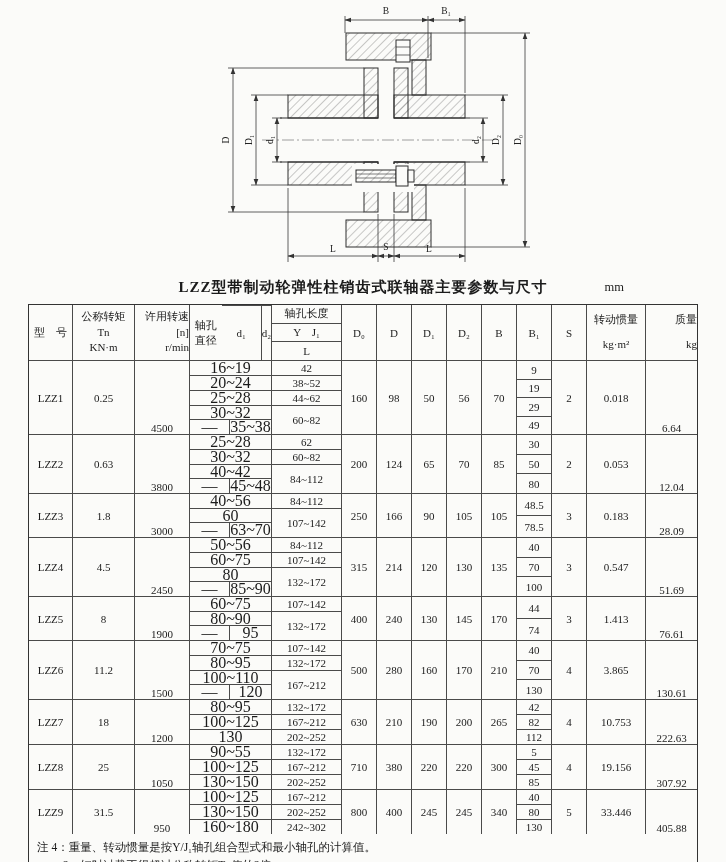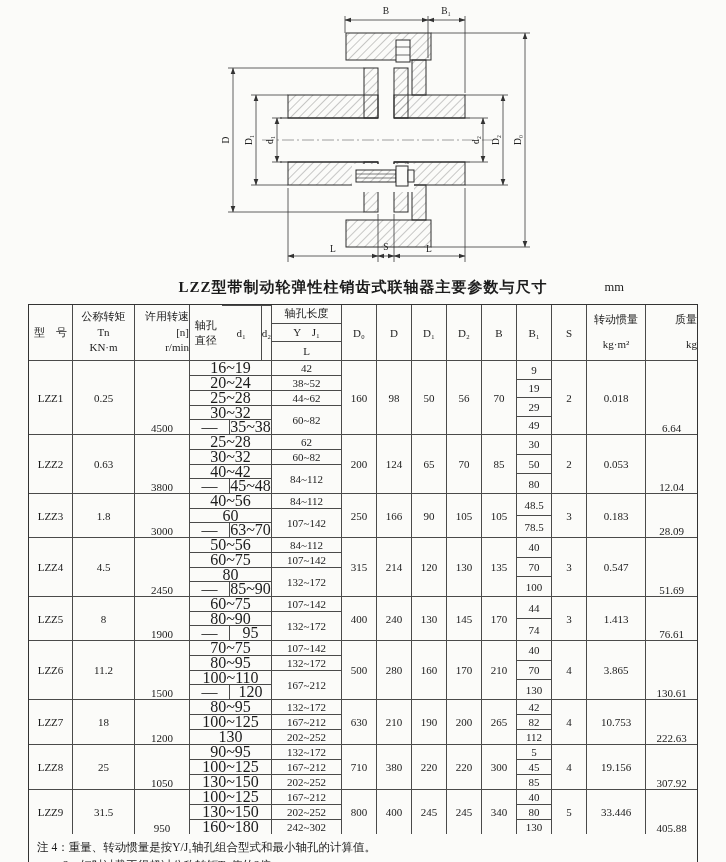--- a/index.html
+++ b/index.html
@@ -513,21 +513,21 @@
           <div class="cell c-inertia">10.753</div>
           <div class="cell c-mass">222.63</div>
         </div>
         <div class="trow">
           <div class="cell c-model">LZZ8</div>
           <div class="cell c-torque">25</div>
           <div class="cell c-speed">1050</div>
           <div class="cell c-bore">
             <div class="bore-group">
               <div class="d-col">
-                <div class="d-row">90~95</div>
+                <div class="d-row">90~55</div>
               </div>
               <div class="l-cell">132~172</div>
             </div>
             <div class="bore-group">
               <div class="d-col">
                 <div class="d-row">100~125</div>
               </div>
               <div class="l-cell">167~212</div>
             </div>
             <div class="bore-group">

